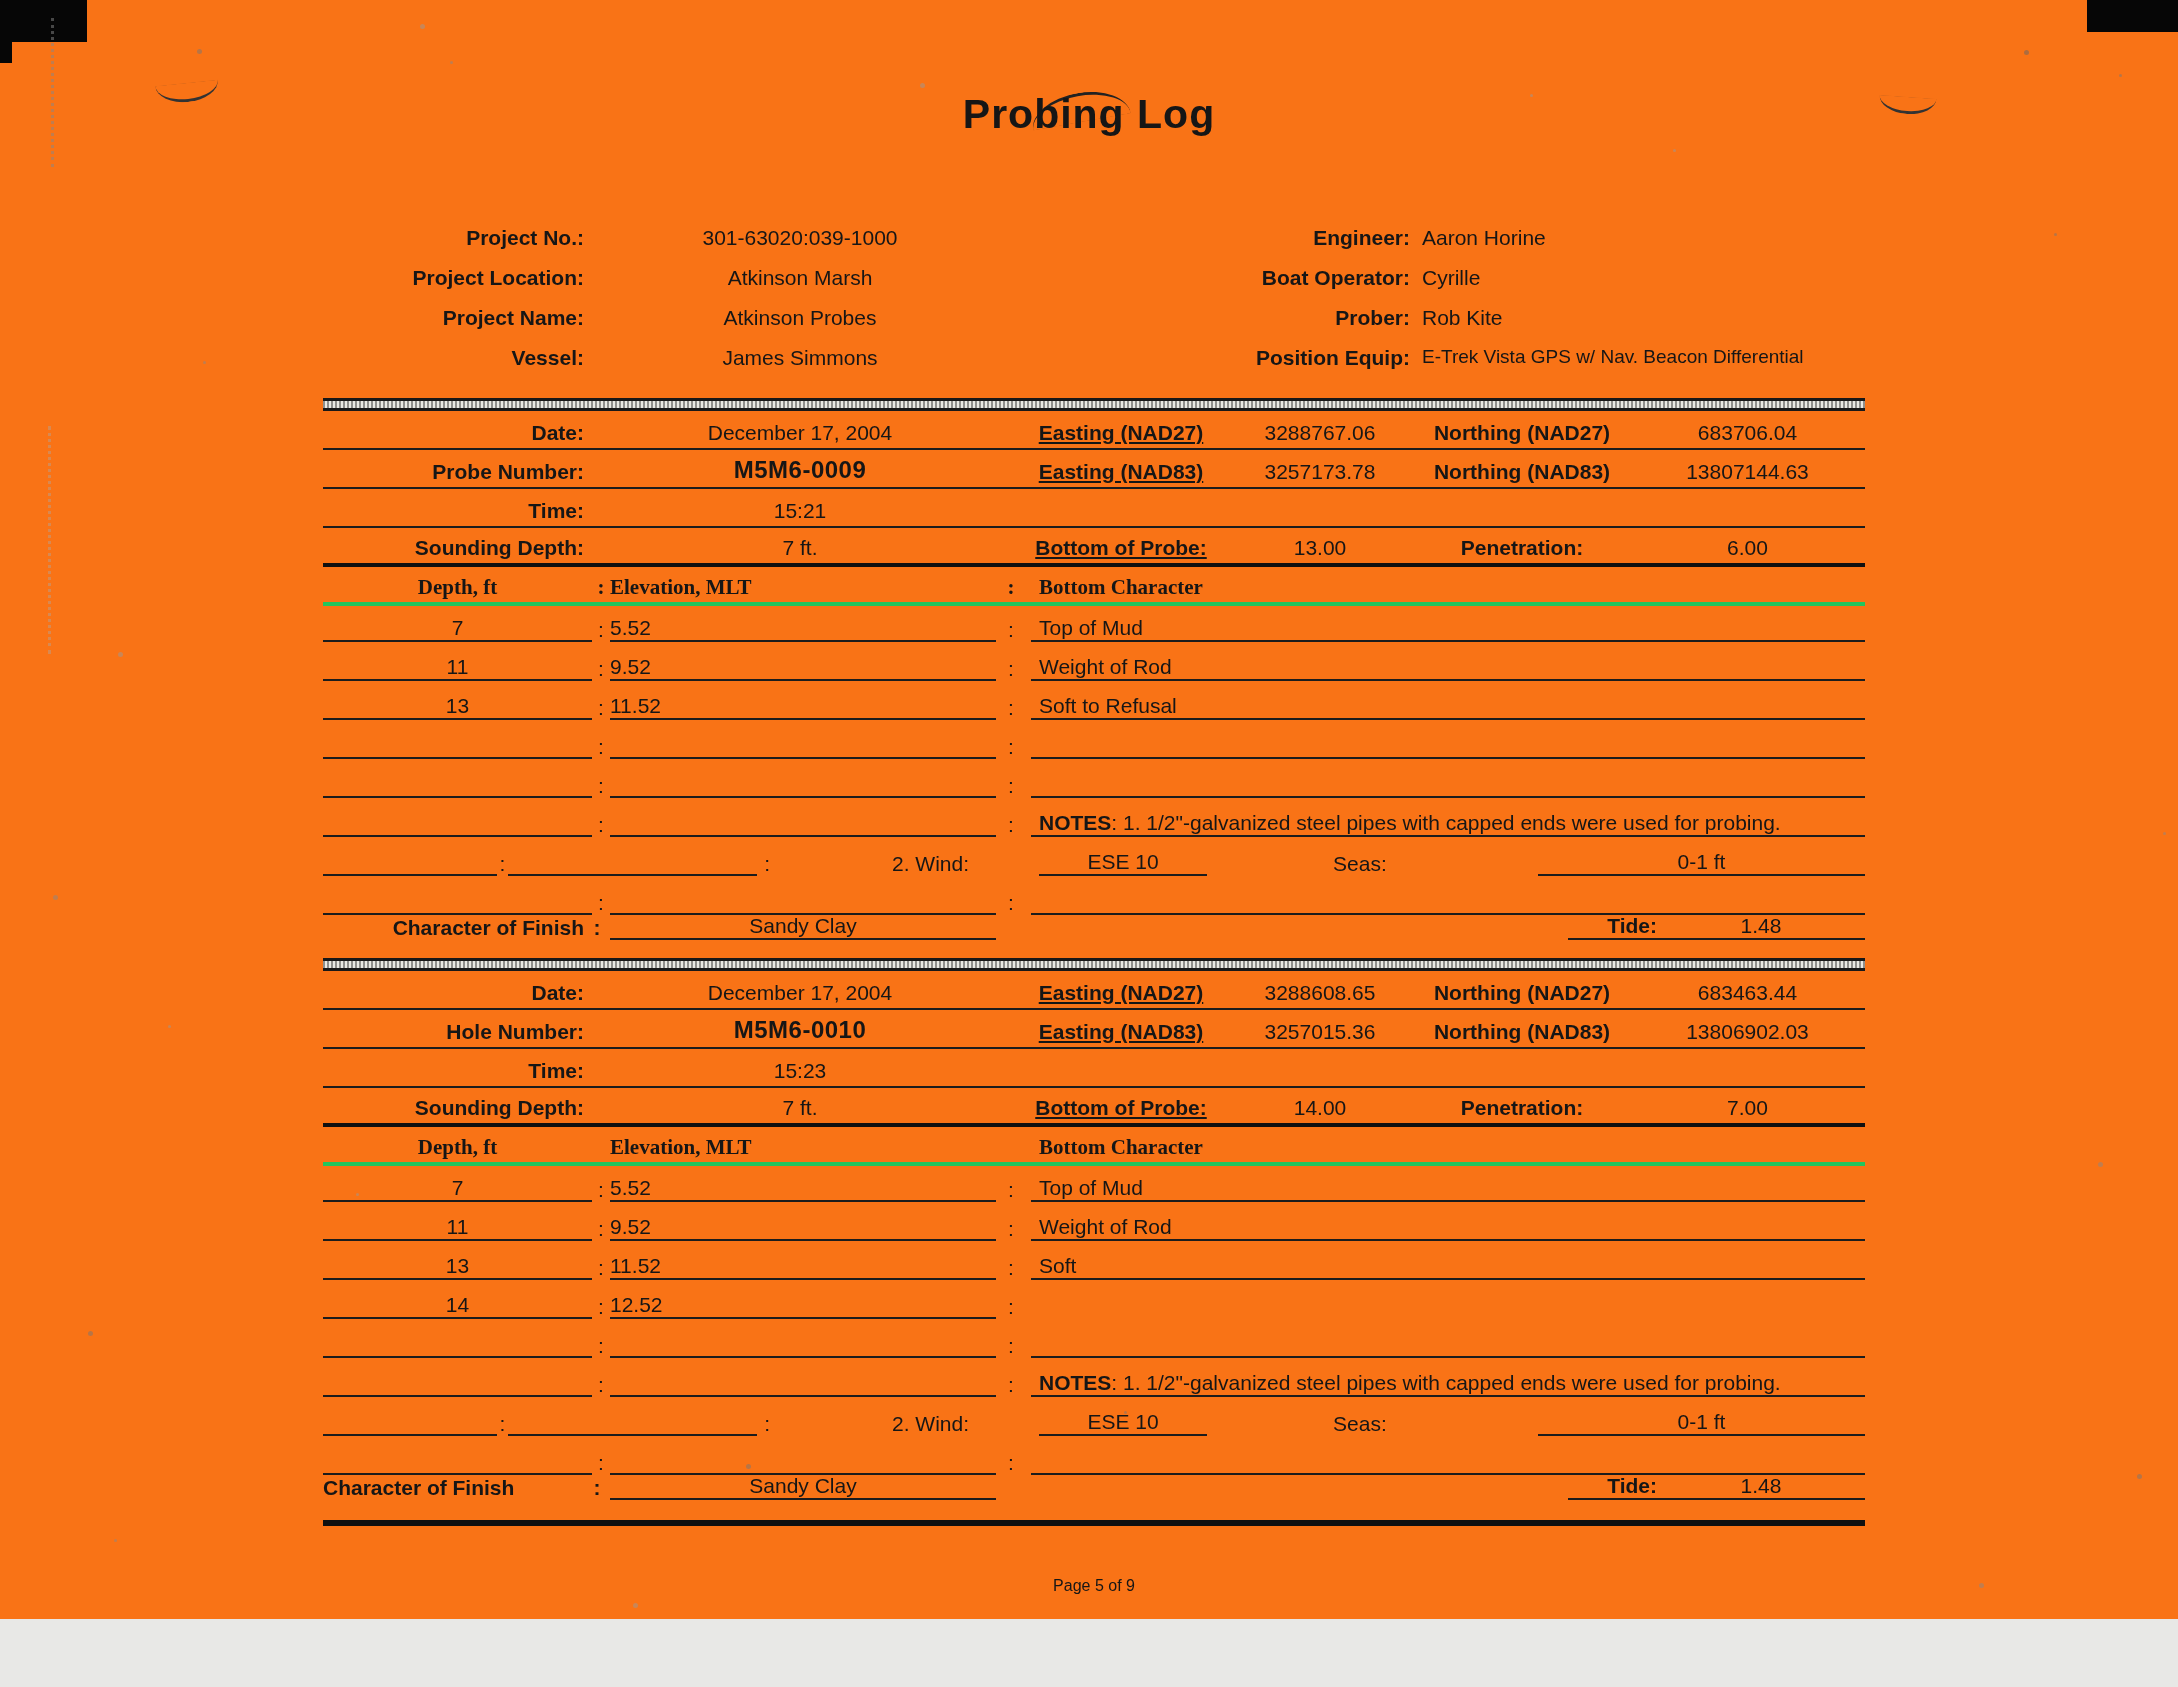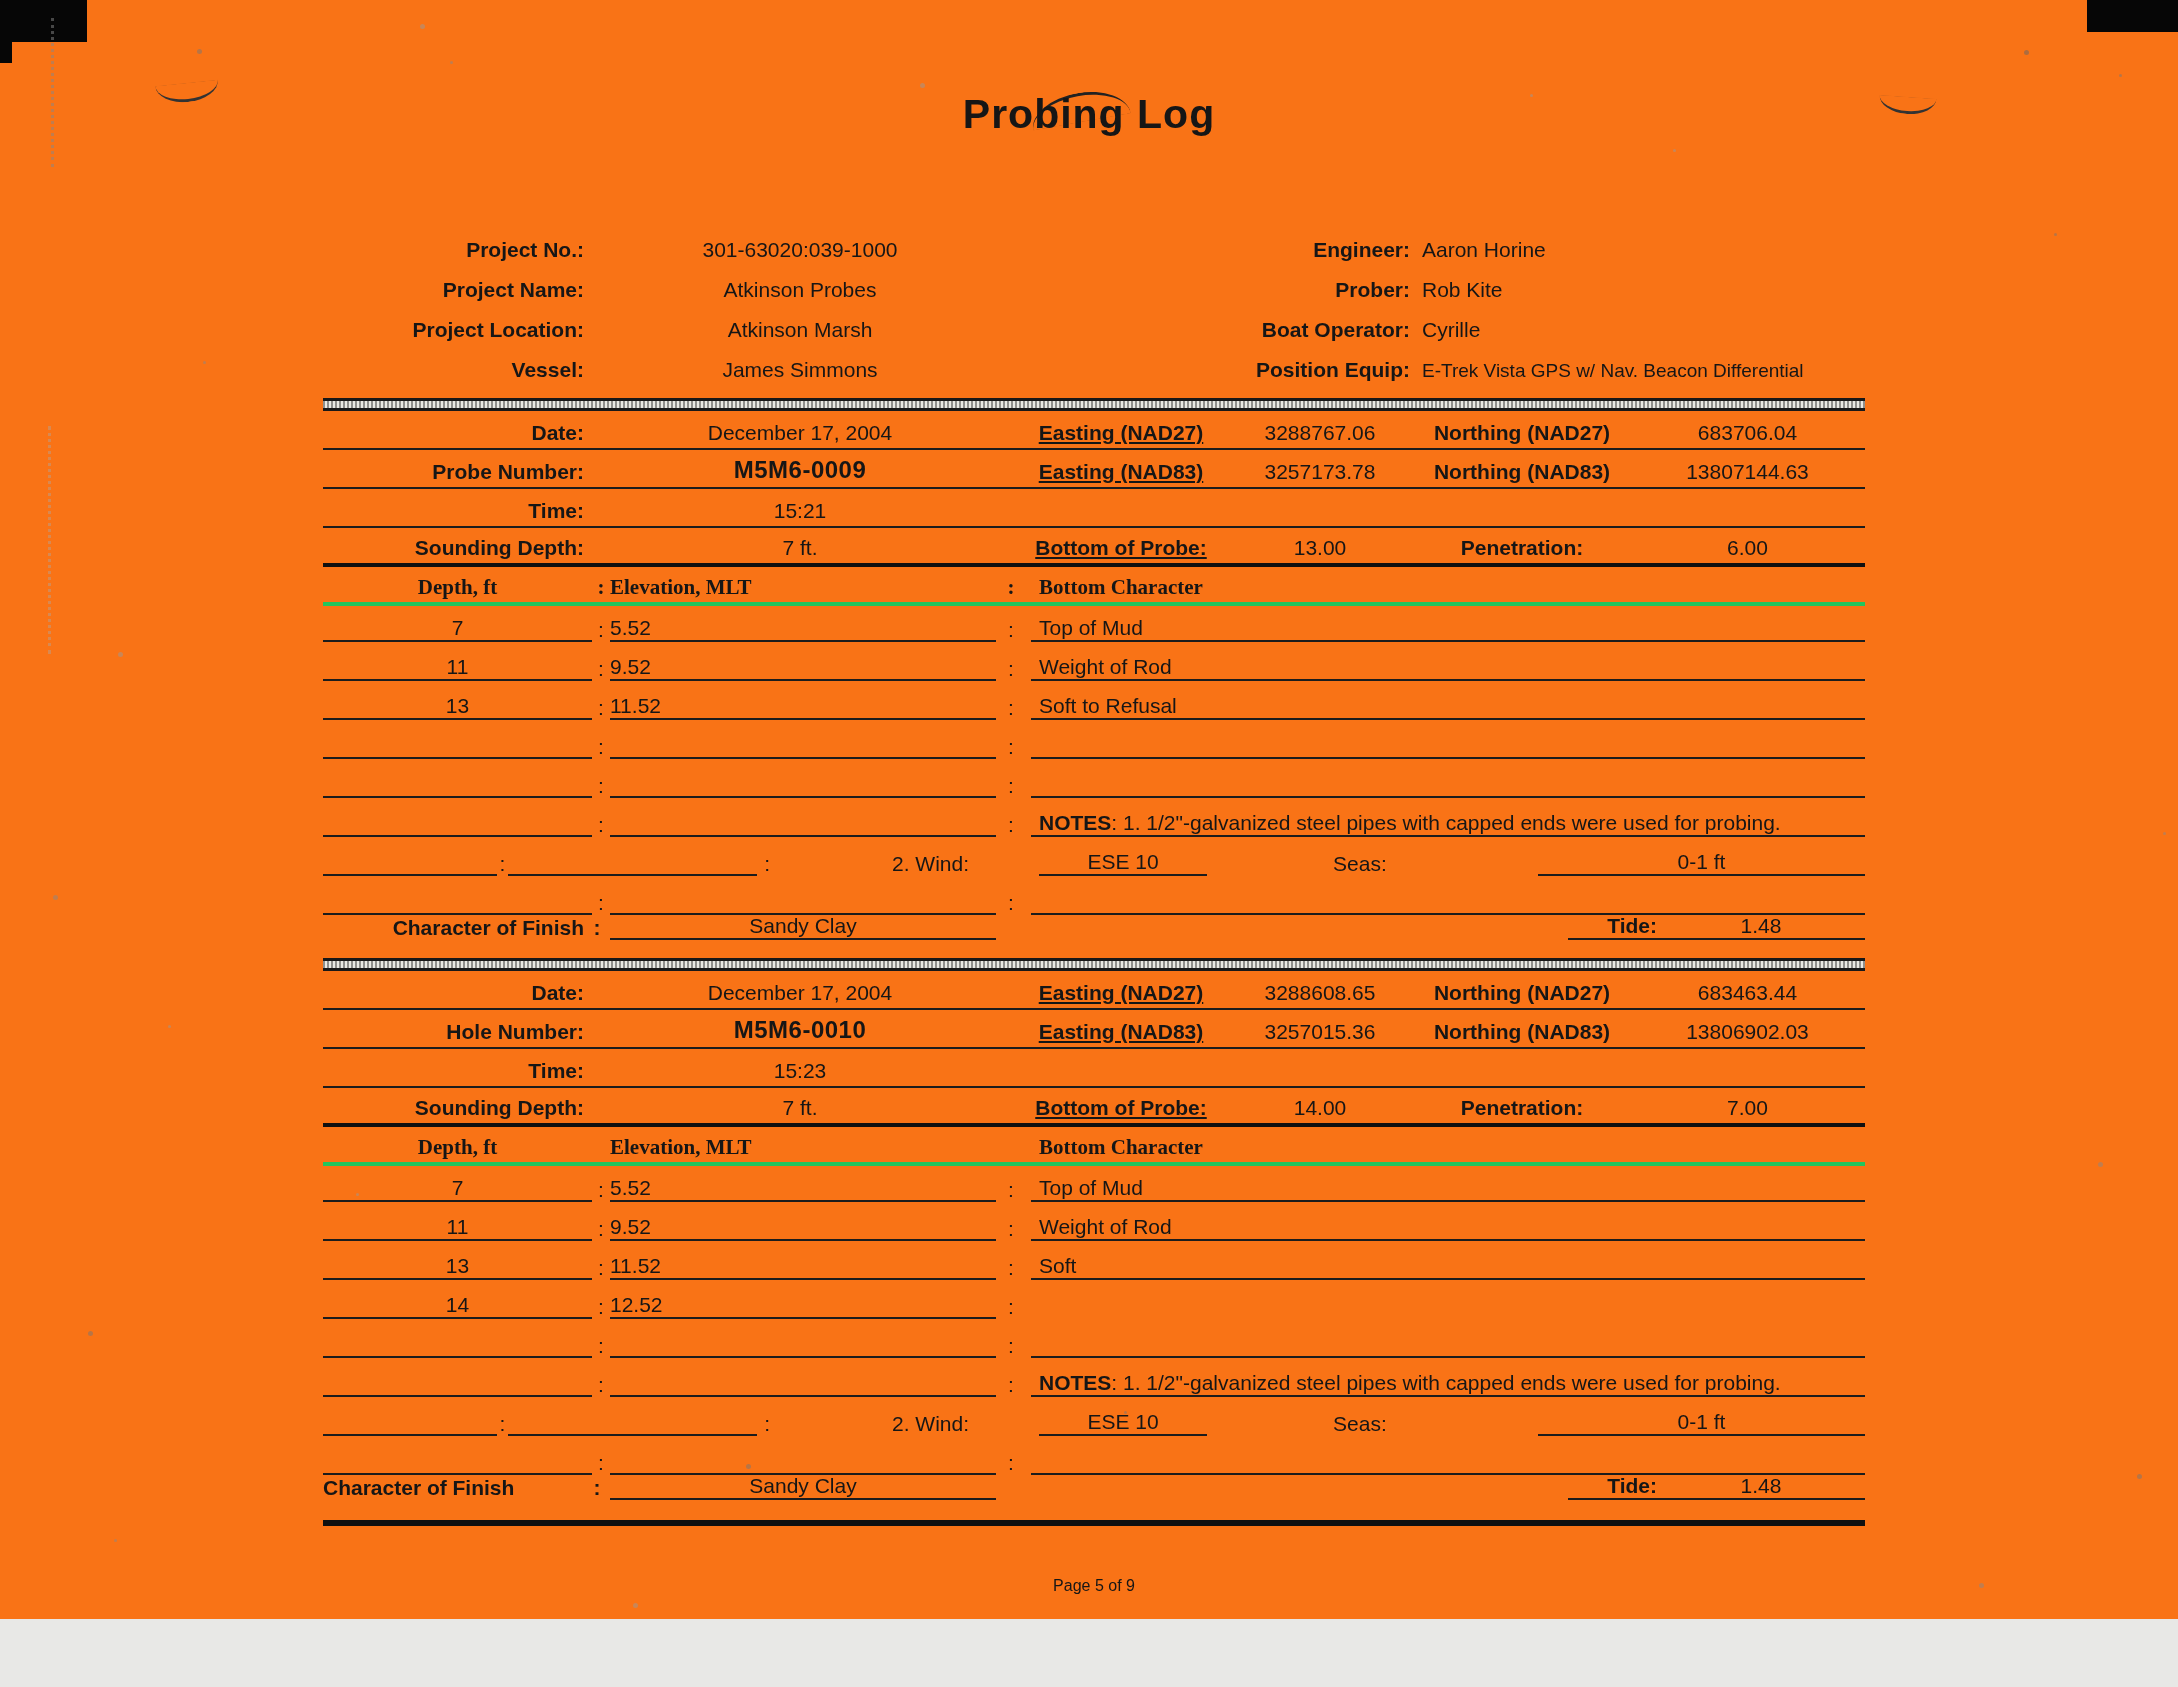--- a/index.html
+++ b/index.html
@@ -7,21 +7,21 @@
     position:relative;width:2178px;height:1619px;background:#f97316;
     overflow:hidden;font-family:"Liberation Sans",sans-serif;color:#161616;
     font-size:21px;line-height:1.15;
   }
   .title{position:absolute;top:91px;left:0;width:100%;text-align:center;
     font-size:41px;font-weight:700;letter-spacing:1px;}
   .content{position:absolute;left:323px;top:0;width:1542px;}
 
   
   .hdr{margin-top:226px;}
-  .hrow{display:flex;height:40px;align-items:flex-end;padding-bottom:4px;box-sizing:border-box;}
+  .hrow{display:flex;height:40px;padding-bottom:4px;box-sizing:border-box;}
   .hl-label{width:261px;text-align:right;font-weight:700;}
   .hl-value{width:432px;text-align:center;}
   .hr-label{width:394px;text-align:right;font-weight:700;}
   .hr-value{flex:1;text-align:left;padding-left:12px;}
   .small{font-size:19px;}
 
   
   .sep-bar{height:13px;margin-top:12px;box-sizing:border-box;
     border-top:3px solid #181818;border-bottom:3px solid #181818;
     background:repeating-linear-gradient(90deg,#8f8f8c 0 2px,#e9e9e4 2px 4px);}
@@ -115,30 +115,30 @@
   <div class="content">
 
     <div class="hdr">
       <div class="hrow">
         <span class="hl-label">Project No.:</span>
         <span class="hl-value">301-63020:039-1000</span>
         <span class="hr-label">Engineer:</span>
         <span class="hr-value">Aaron Horine</span>
       </div>
       <div class="hrow">
+        <span class="hl-label">Project Location:</span>
+        <span class="hl-value">Atkinson Marsh</span>
+        <span class="hr-label">Boat Operator:</span>
+        <span class="hr-value">Cyrille</span>
+      </div>
+      <div class="hrow">
         <span class="hl-label">Project Name:</span>
         <span class="hl-value">Atkinson Probes</span>
         <span class="hr-label">Prober:</span>
         <span class="hr-value">Rob Kite</span>
-      </div>
-      <div class="hrow">
-        <span class="hl-label">Project Location:</span>
-        <span class="hl-value">Atkinson Marsh</span>
-        <span class="hr-label">Boat Operator:</span>
-        <span class="hr-value">Cyrille</span>
       </div>
       <div class="hrow">
         <span class="hl-label">Vessel:</span>
         <span class="hl-value">James Simmons</span>
         <span class="hr-label">Position Equip:</span>
         <span class="hr-value small">E-Trek Vista GPS w/ Nav. Beacon Differential</span>
       </div>
     </div>
 
     <div class="sep-bar"></div>

